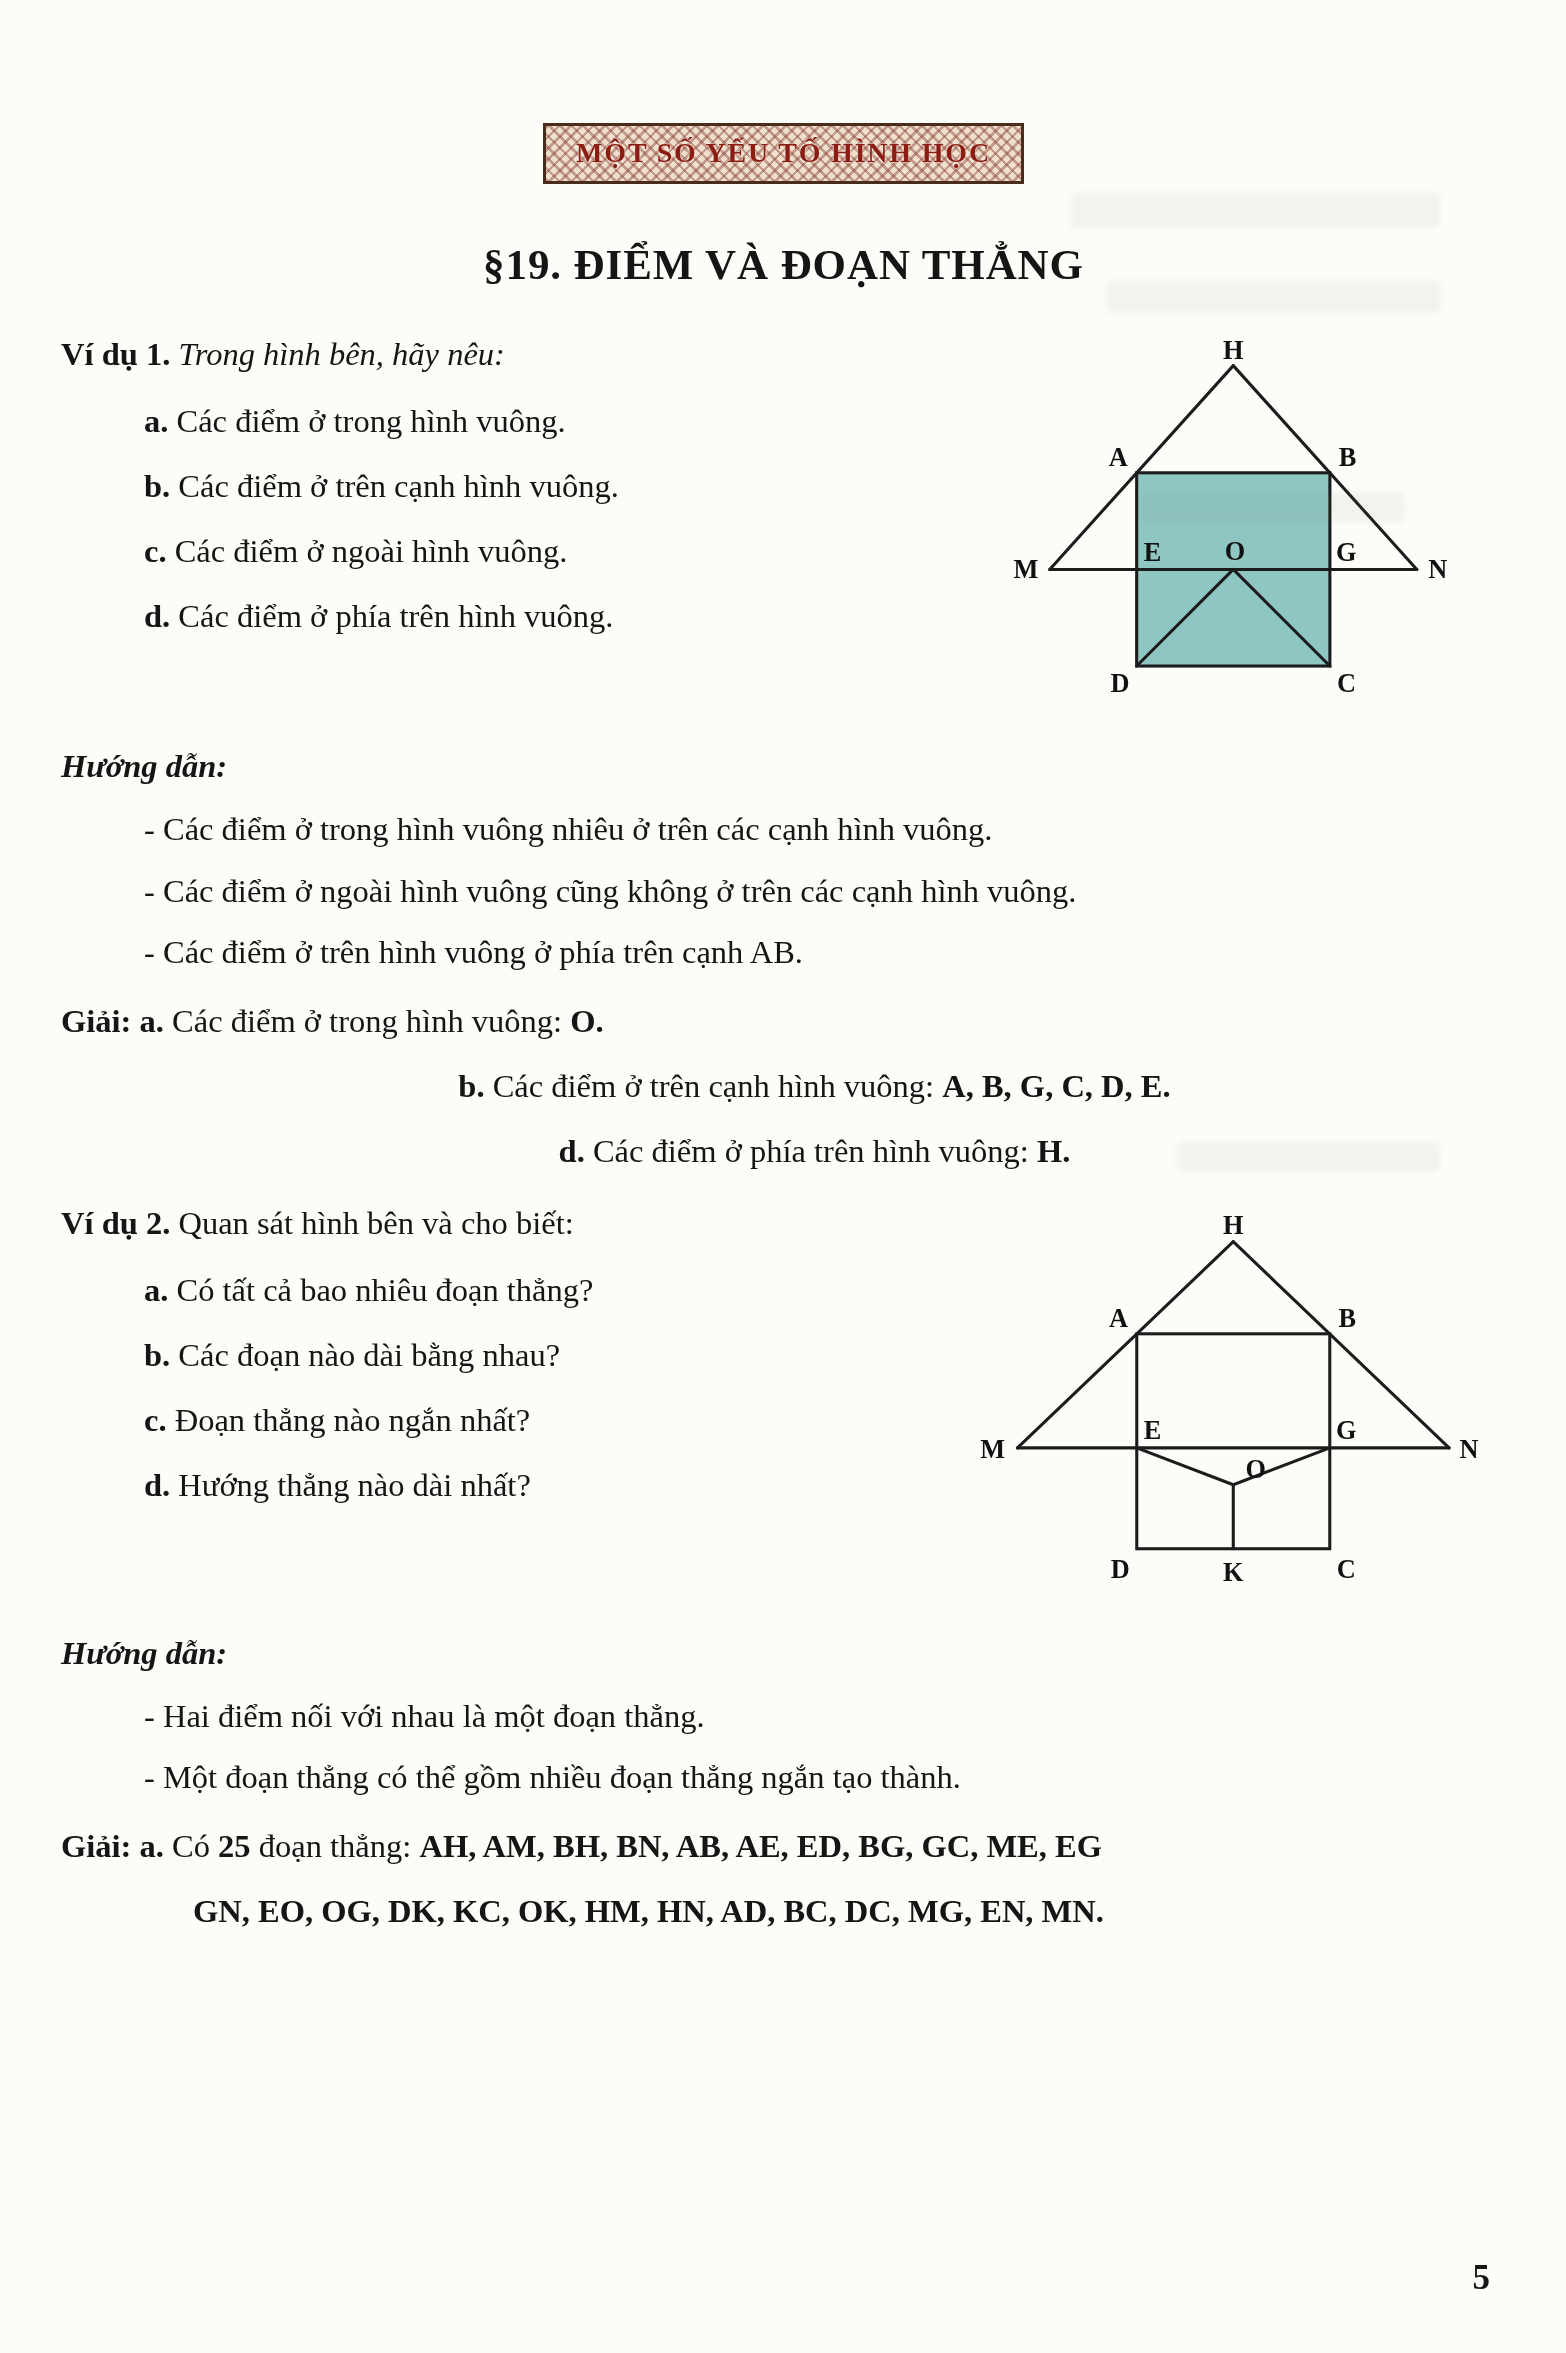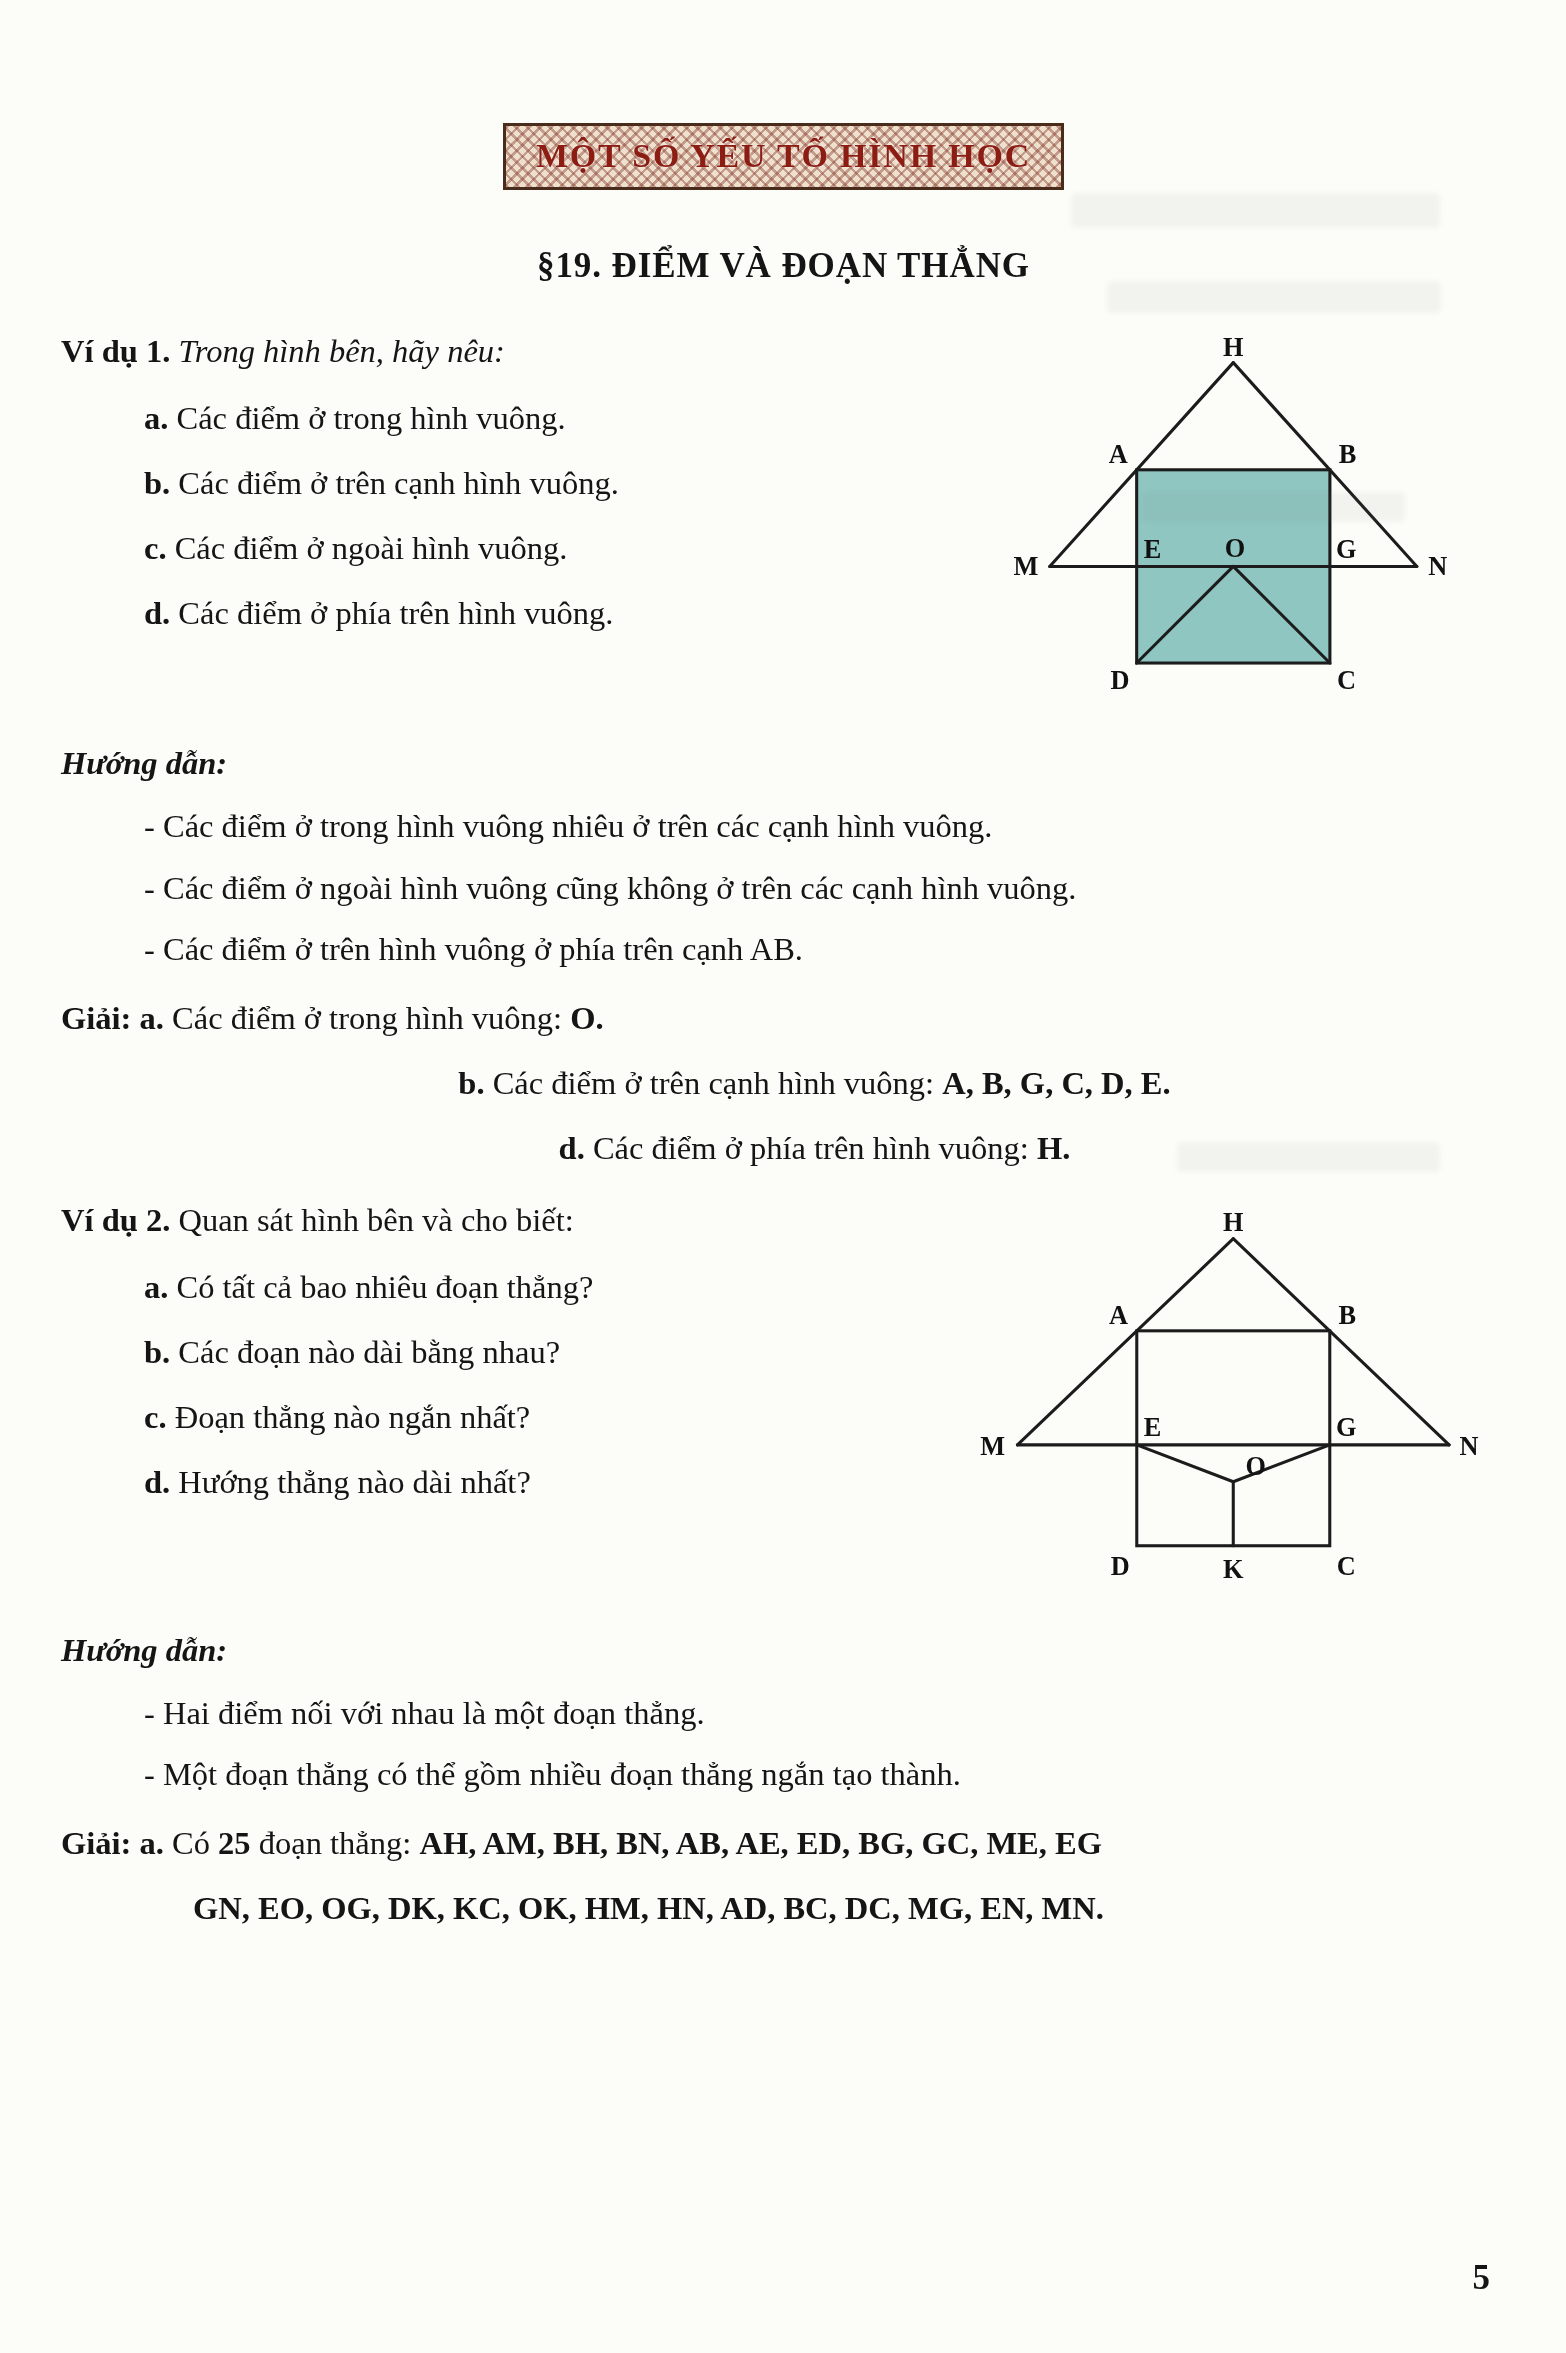--- a/index.html
+++ b/index.html
@@ -19,28 +19,28 @@
   .banner {
     display:inline-block;
     padding:10.5px 30px 12.3px;
     border:3.5px solid #4a2c1c;
     background:
       repeating-linear-gradient(45deg, rgba(130,54,40,.40) 0 2.6px, transparent 2.6px 8px),
       repeating-linear-gradient(135deg, rgba(130,54,40,.40) 0 2.6px, transparent 2.6px 8px),
       #efdfcd;
     color:#8c1d12;
     font-weight:bold;
-    font-size:34px;
+    font-size:28px;
     letter-spacing:1.8px;
     text-shadow:0 0 2.6px rgba(255,255,255,.85);
     text-align:right;
   }
   .section-heading {
     text-align:center;
-    font-size:35px;
+    font-size:43px;
     font-weight:bold;
     letter-spacing:0.9px;
     margin-bottom:47px;
   }
   .intro-line { margin-bottom:53px; }
   .badge {
     display:inline-block;
     border:3.5px solid #c85a20;
     border-radius:50%;
     padding:0 14px 5.3px;

